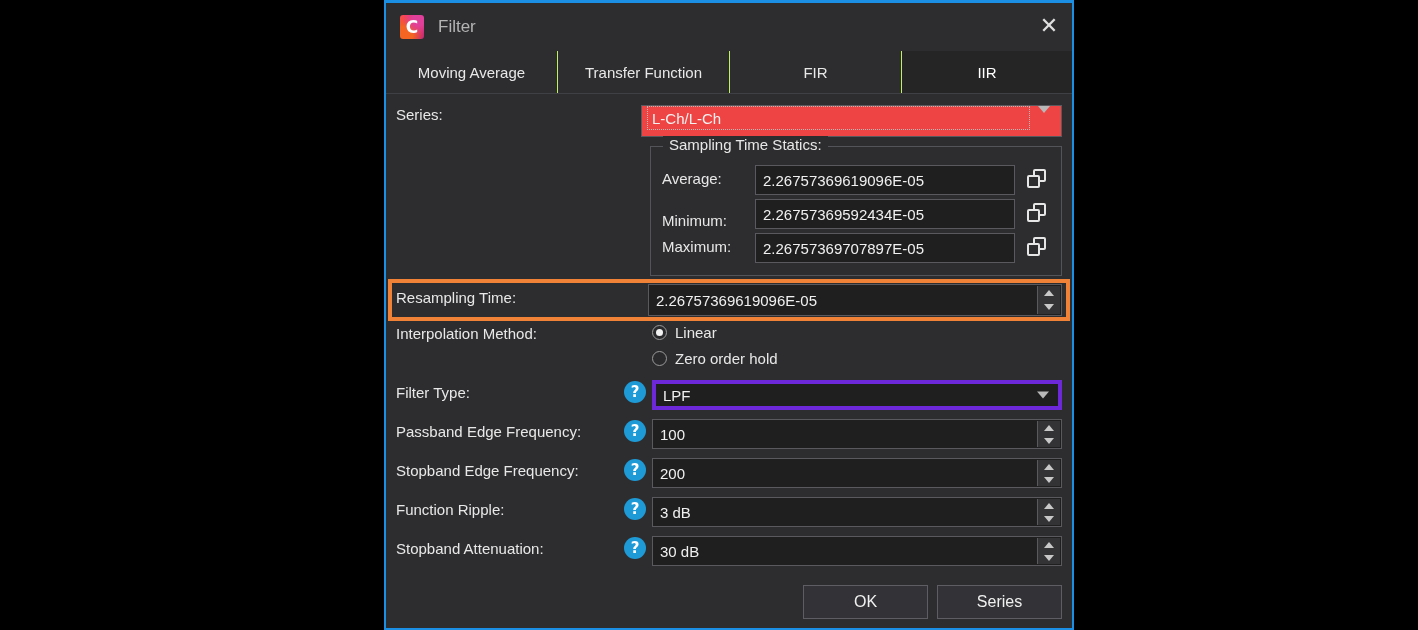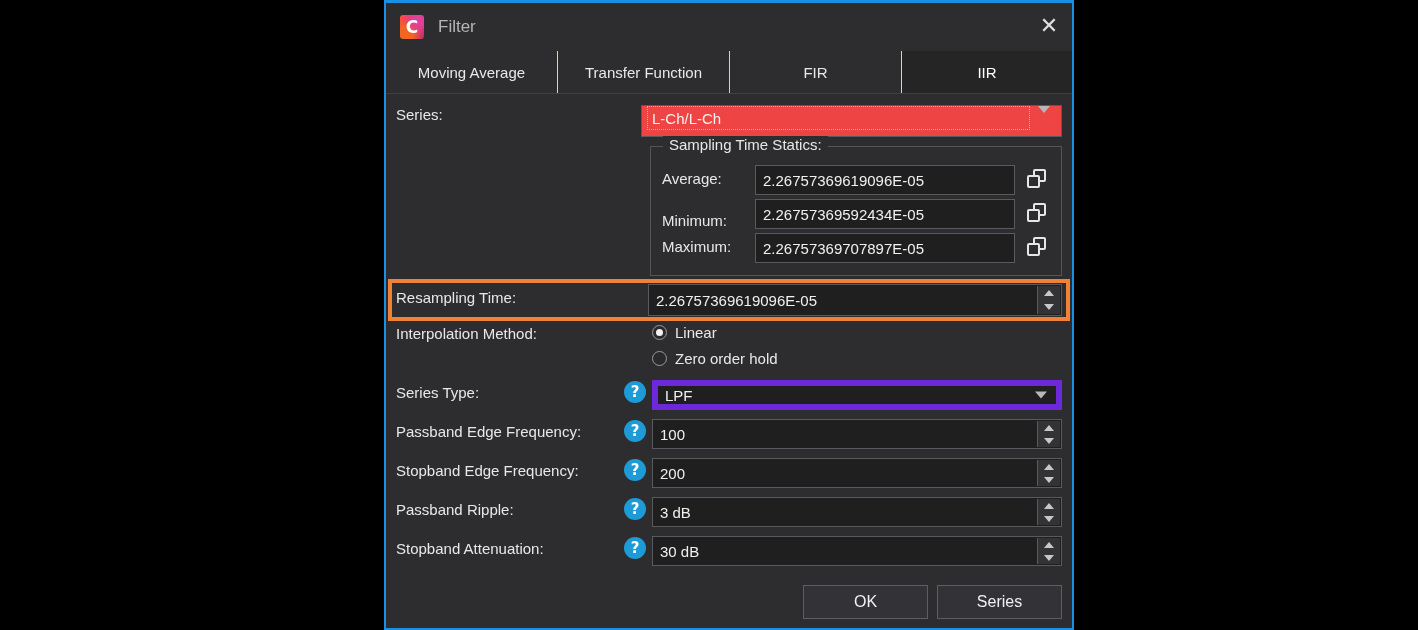--- a/index.html
+++ b/index.html
@@ -86,21 +86,21 @@
     width:0;height:0;border-left:5px solid transparent;border-right:5px solid transparent;
     border-bottom:6px solid #c8c8c8;
   }
   .arrow-dn{
     width:0;height:0;border-left:5px solid transparent;border-right:5px solid transparent;
     border-top:6px solid #c8c8c8;
   }
 
   
   .combo{
-    background:#1f1f1f;border:6px solid #6d28d9;box-sizing:border-box;
+    background:#1f1f1f;border:4px solid #6d28d9;box-sizing:border-box;
     color:#f0f0f0;font-size:15px;display:flex;align-items:center;
     padding:0 7px;height:30px;position:relative;
   }
   .combo .caret{
     position:absolute;right:9px;top:50%;transform:translateY(-50%);
     width:0;height:0;border-left:6px solid transparent;border-right:6px solid transparent;
     border-top:7px solid #b8b8b8;
   }
 
   
@@ -255,21 +255,21 @@
       <div class="row" style="left:266px;top:230px;">
         <span class="radio on"></span>
         <span class="radio-label">Linear</span>
       </div>
       <div class="row" style="left:266px;top:256px;">
         <span class="radio"></span>
         <span class="radio-label">Zero order hold</span>
       </div>
 
       <div class="row" style="left:10px;top:290px;">
-        <span class="lbl">Series Type:</span>
+        <span class="lbl">Filter Type:</span>
       </div>
       <div class="help" style="position:absolute;left:238px;top:287px;">?</div>
       <div class="combo" style="position:absolute;left:266px;top:286px;width:410px;">
         <span>LPF</span>
         <span class="caret"></span>
       </div>
 
       <div class="row" style="left:10px;top:329px;">
         <span class="lbl">Passband Edge Frequency:</span>
       </div>
@@ -296,21 +296,21 @@
           <div>
               <span class="arrow-up"></span>
             </div>
           <div>
               <span class="arrow-dn"></span>
             </div>
         </span>
       </div>
 
       <div class="row" style="left:10px;top:407px;">
-        <span class="lbl">Passband Ripple:</span>
+        <span class="lbl">Function Ripple:</span>
       </div>
       <div class="help" style="position:absolute;left:238px;top:404px;">?</div>
       <div class="field spin" style="position:absolute;left:266px;top:403px;width:410px;">
         <span>3 dB</span>
         <span class="spinbox">
           <div>
               <span class="arrow-up"></span>
             </div>
           <div>
               <span class="arrow-dn"></span>

